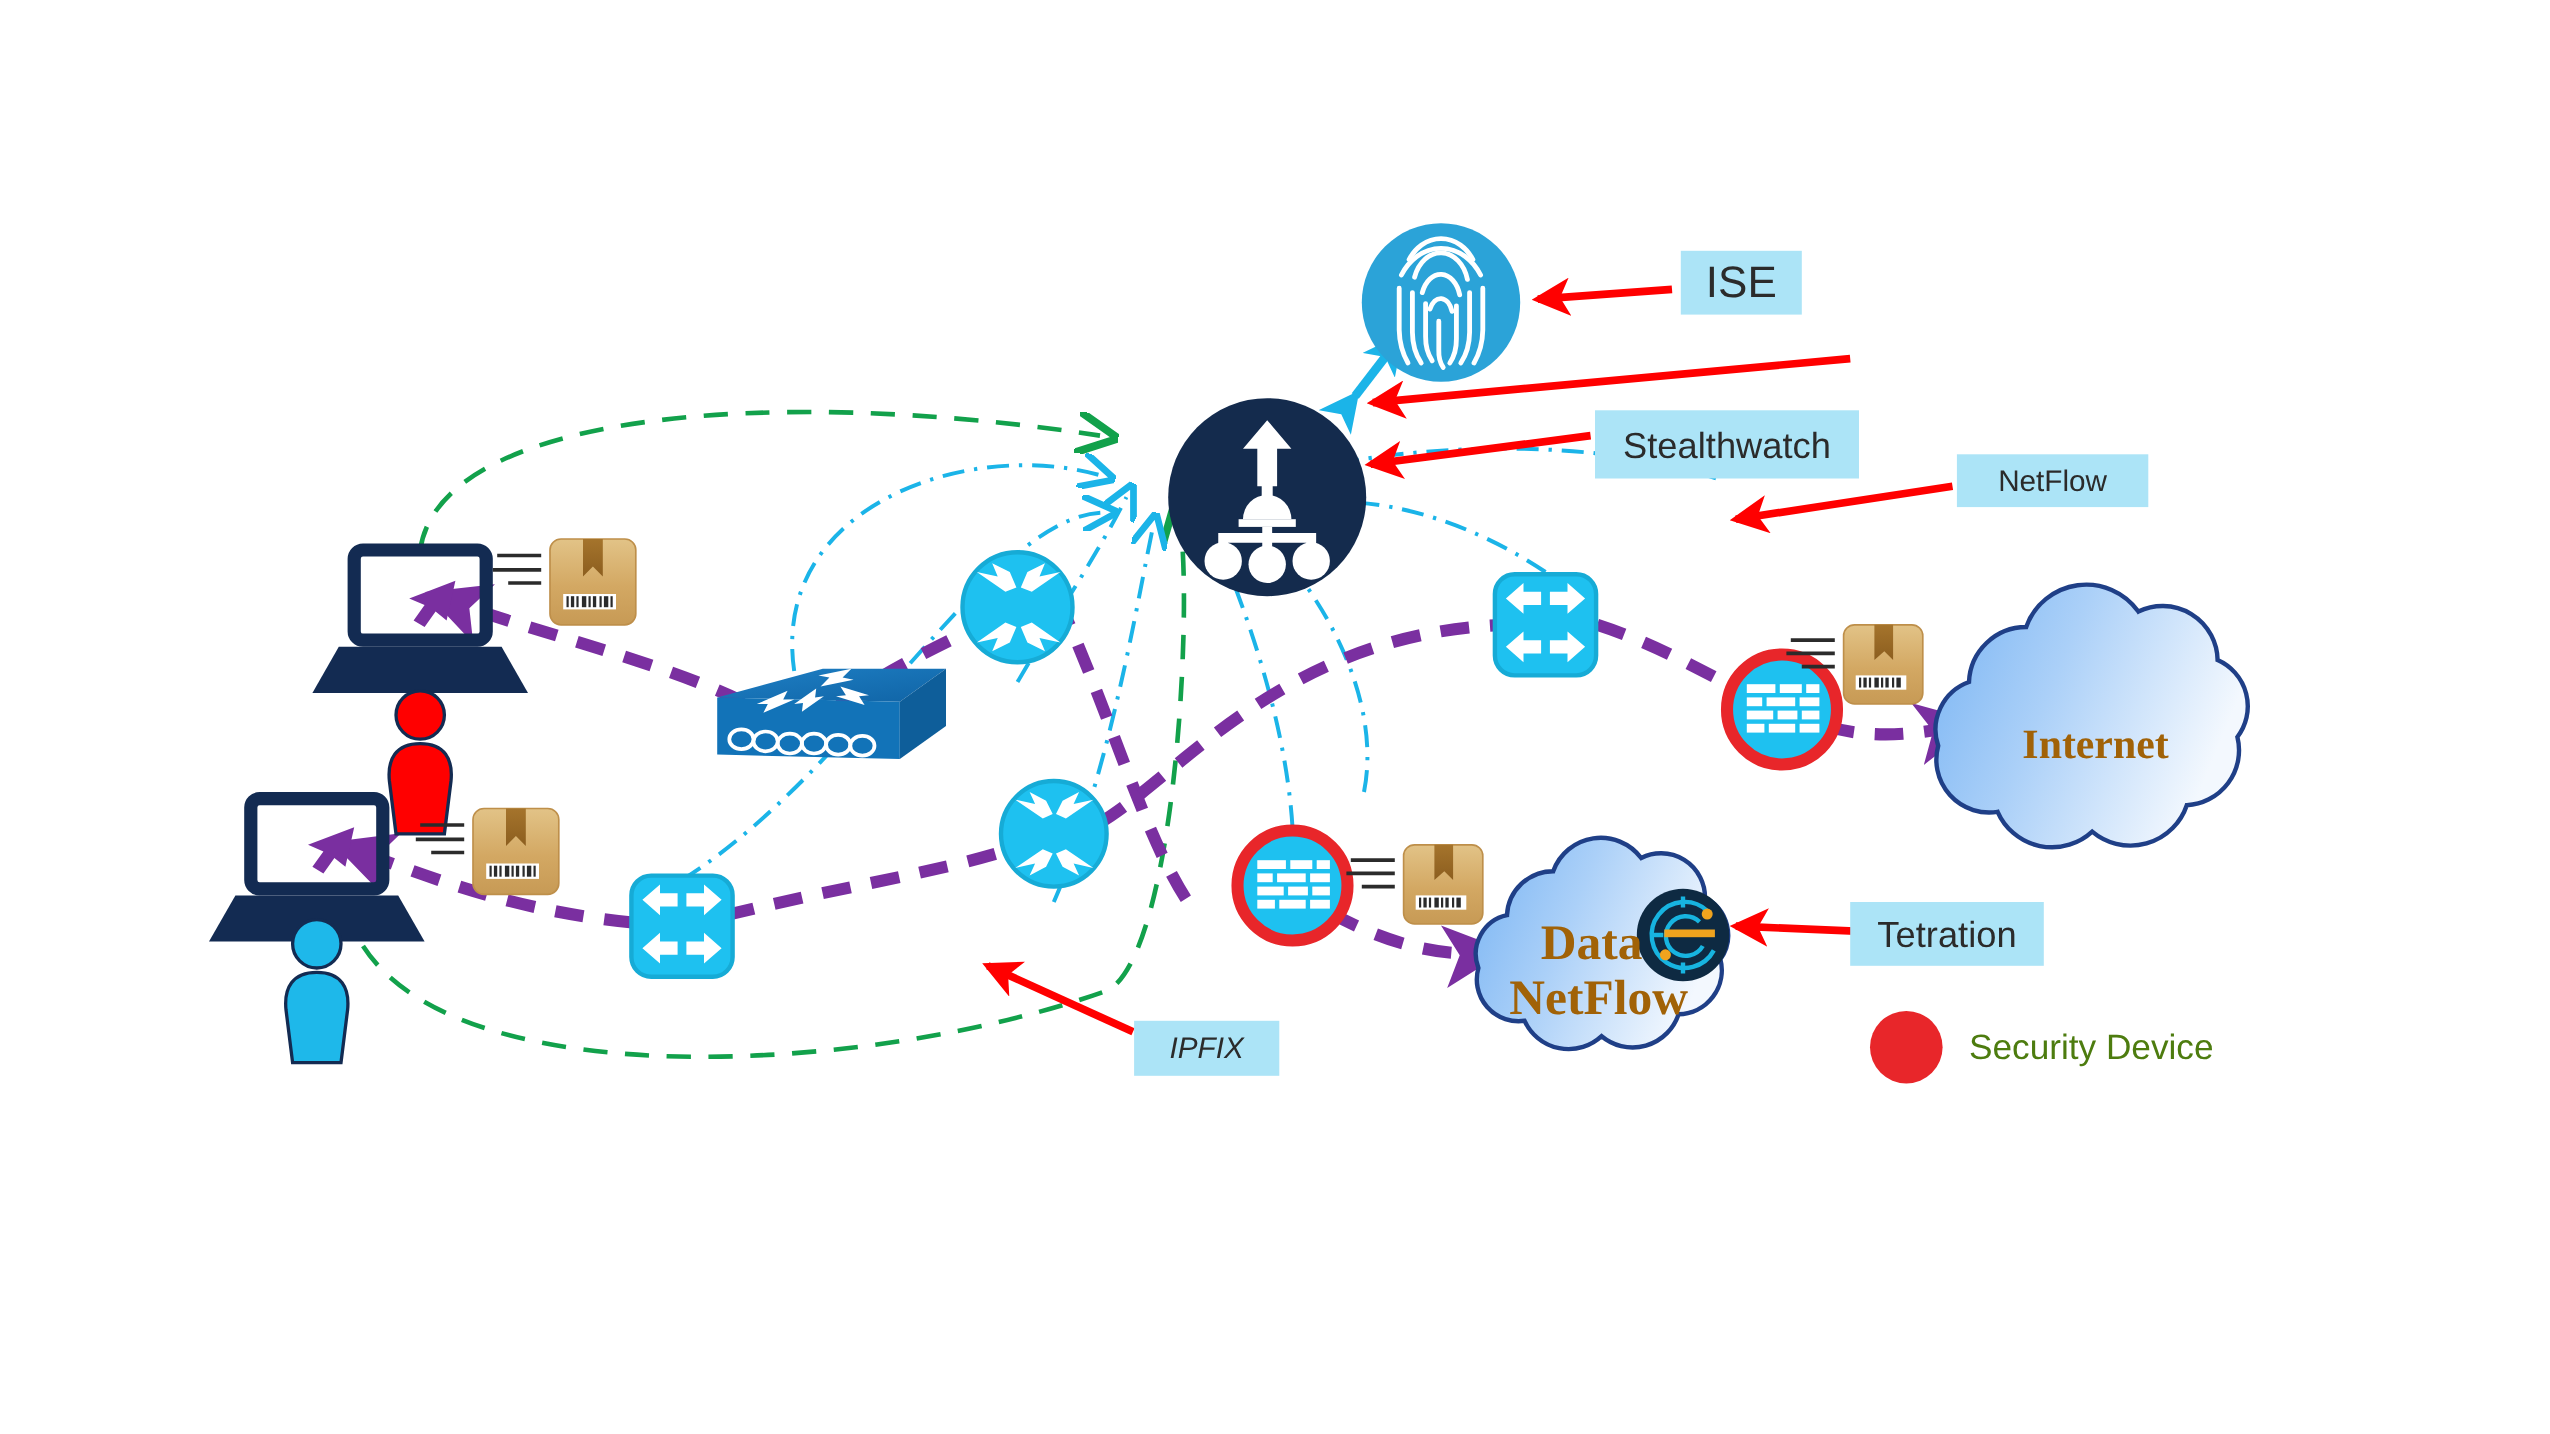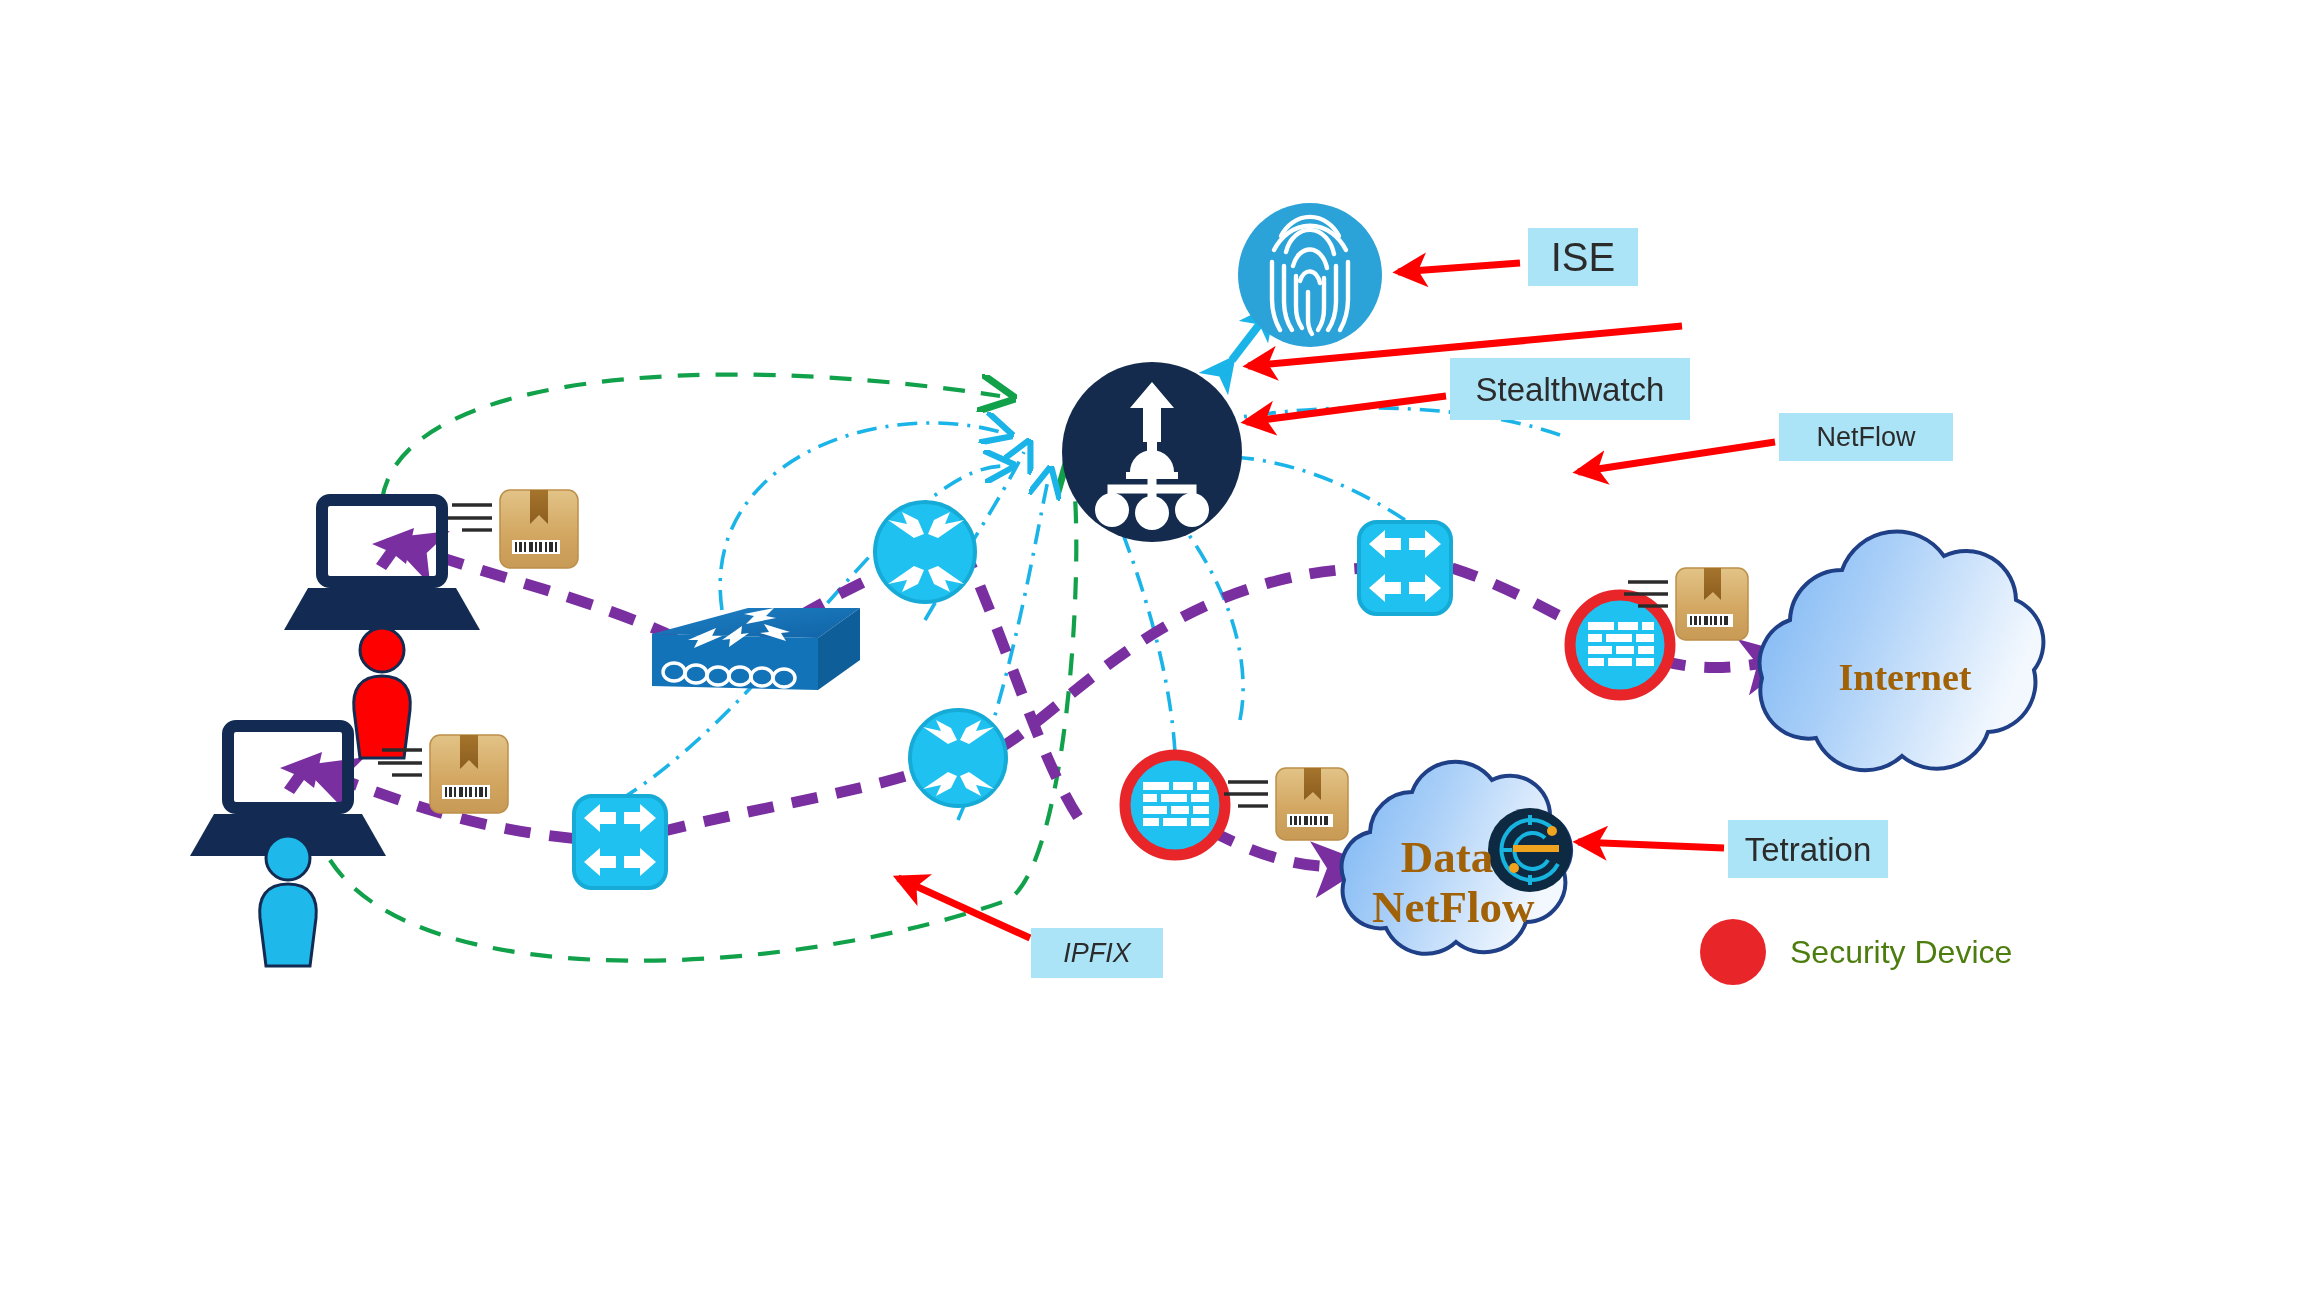--- a/index.html
+++ b/index.html
@@ -368,23 +368,23 @@
   <div class="cloudtext" style="left:1820px;top:655px;width:170px;font-size:38px;">Internet</div>
 
   <div class="cloudtext" style="left:1372px;top:832px;width:150px;font-size:45px;line-height:1.12;">
     <div>Data</div>
     <div>NetFlow</div>
   </div>
 
   <div class="lbl big" style="left:1528px;top:228px;width:110px;height:58px;">ISE</div>
 
 
-  <div class="lbl mid" style="left:1450px;top:358px;width:240px;height:62px;">Stealthwatch</div>
+  <div class="lbl mid" style="left:1450px;top:373px;width:240px;height:62px;">Stealthwatch</div>
 
   <div class="lbl sml" style="left:1779px;top:413px;width:174px;height:48px;">NetFlow</div>
 
   <div class="lbl sml" style="left:1031px;top:928px;width:132px;height:50px;font-style:italic;">IPFIX</div>
 
-  <div class="lbl mid" style="left:1728px;top:820px;width:160px;height:58px;text-align:right;">Tetration</div>
+  <div class="lbl mid" style="left:1682px;top:820px;width:176px;height:58px;text-align:right;">Tetration</div>
 
   <div class="legend-text" style="left:1790px;top:934px;">Security Device</div>
 
 </div>
 
 </body></html>

